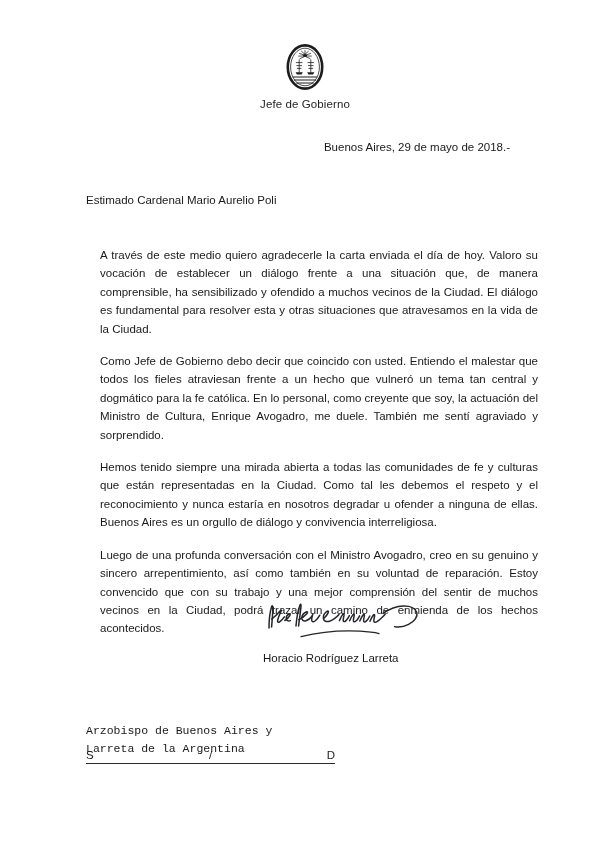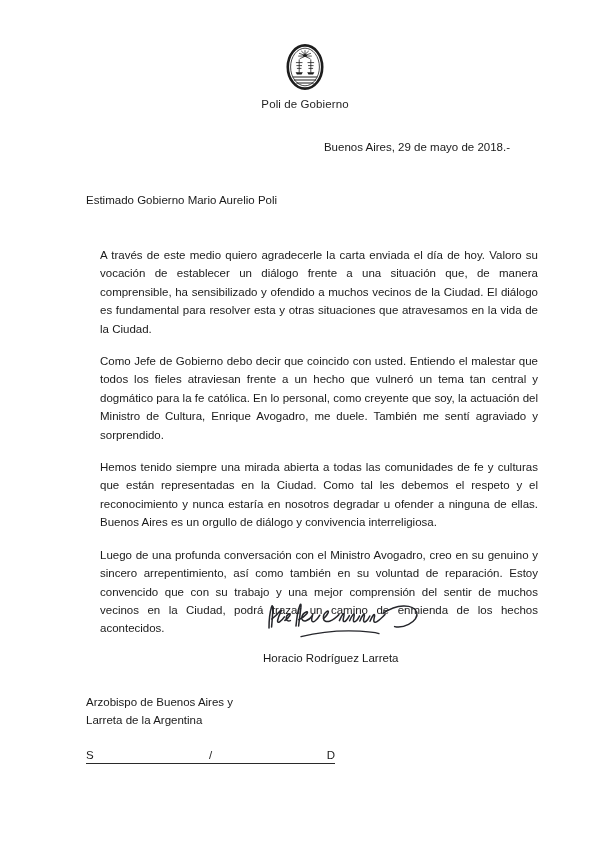--- a/index.html
+++ b/index.html
@@ -105,23 +105,24 @@
   }
   .signature-name {
     margin-top: 2px;
     font-size: 11.5px;
     color: #1a1a1a;
   }
 
   
   .recipient {
     position: absolute;
-    top: 694px;
+    top: 722px;
     left: 86px;
     width: 420px;
+    font-family: Liberation Mono, monospace;
   }
   .recipient-line {
     font-size: 11.5px;
     line-height: 17.5px;
     color: #1a1a1a;
     white-space: nowrap;
   }
 
   
   .sd-line {
@@ -184,26 +185,26 @@
         <line x1="22.9" y1="24.4" x2="26.7" y2="24.4"></line>
         <path d="M21.2 28.2 L28.4 28.2 L27.1 30.6 L22.5 30.6 Z" fill="#1d1d1d" stroke="none"></path>
       </g>
 
       <g stroke="#1d1d1d" stroke-width="1.1" stroke-linecap="round">
         <line x1="7.2" y1="33.0" x2="30.8" y2="33.0"></line>
         <line x1="8.4" y1="36.0" x2="29.6" y2="36.0"></line>
         <line x1="10.6" y1="39.0" x2="27.4" y2="39.0"></line>
       </g>
     </svg>
-    <div class="letterhead-title">Poli de Gobierno</div>
+    <div class="letterhead-title">Jefe de Gobierno</div>
   </div>
 
   <div class="date-line">Buenos Aires, 29 de mayo de 2018.-</div>
 
-  <div class="salutation">Estimado Gobierno Mario Aurelio Poli</div>
+  <div class="salutation">Estimado Cardenal Mario Aurelio Poli</div>
 
   <div class="body-block">
     <p class="para">A través de este medio quiero agradecerle la carta enviada el día de hoy. Valoro su vocación de establecer un diálogo frente a una situación que, de manera comprensible, ha sensibilizado y ofendido a muchos vecinos de la Ciudad. El diálogo es fundamental para resolver esta y otras situaciones que atravesamos en la vida de la Ciudad.</p>
     <p class="para">Como Jefe de Gobierno debo decir que coincido con usted. Entiendo el malestar que todos los fieles atraviesan frente a un hecho que vulneró un tema tan central y dogmático para  la fe católica. En lo  personal, como  creyente que soy, la actuación del Ministro de Cultura, Enrique Avogadro, me duele. También me sentí agraviado y sorprendido.</p>
     <p class="para">Hemos tenido siempre una mirada abierta a todas las comunidades de fe y culturas que están representadas en la Ciudad. Como tal les debemos el respeto y el reconocimiento y nunca estaría en nosotros degradar u ofender a ninguna de ellas. Buenos Aires es un orgullo de diálogo y convivencia interreligiosa.</p>
     <p class="para">Luego de una profunda conversación con el Ministro Avogadro, creo en su genuino y sincero arrepentimiento, así como también en su voluntad de reparación. Estoy convencido que con su trabajo y una mejor comprensión del sentir de muchos vecinos en la Ciudad, podrá trazar un camino de enmienda de los hechos acontecidos.</p>
   </div>
 
   <div class="signature-block">
     <div class="sig-inner">

